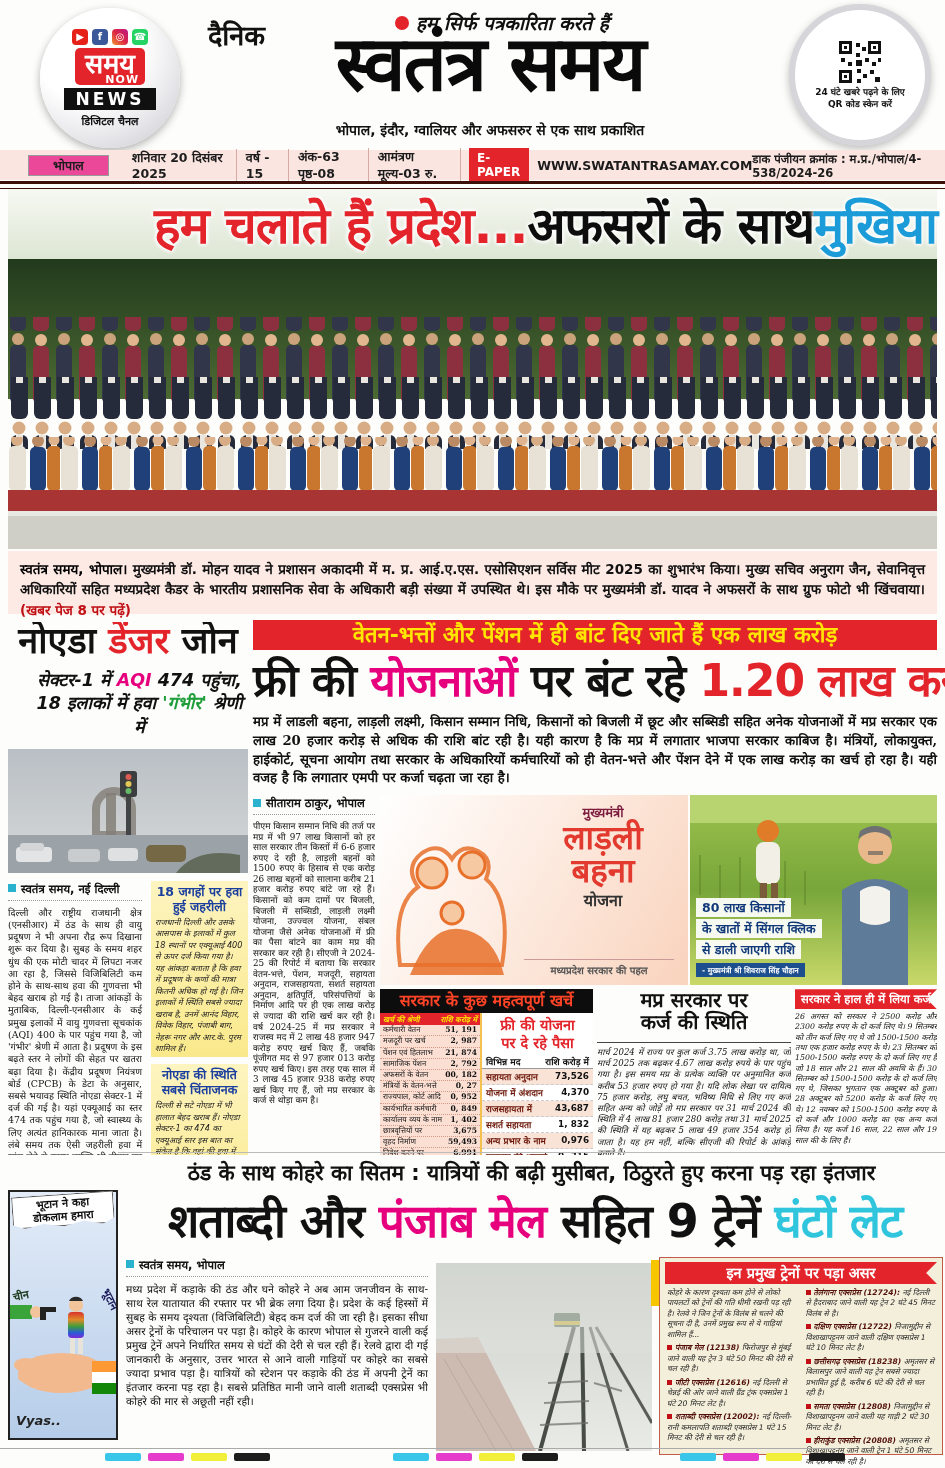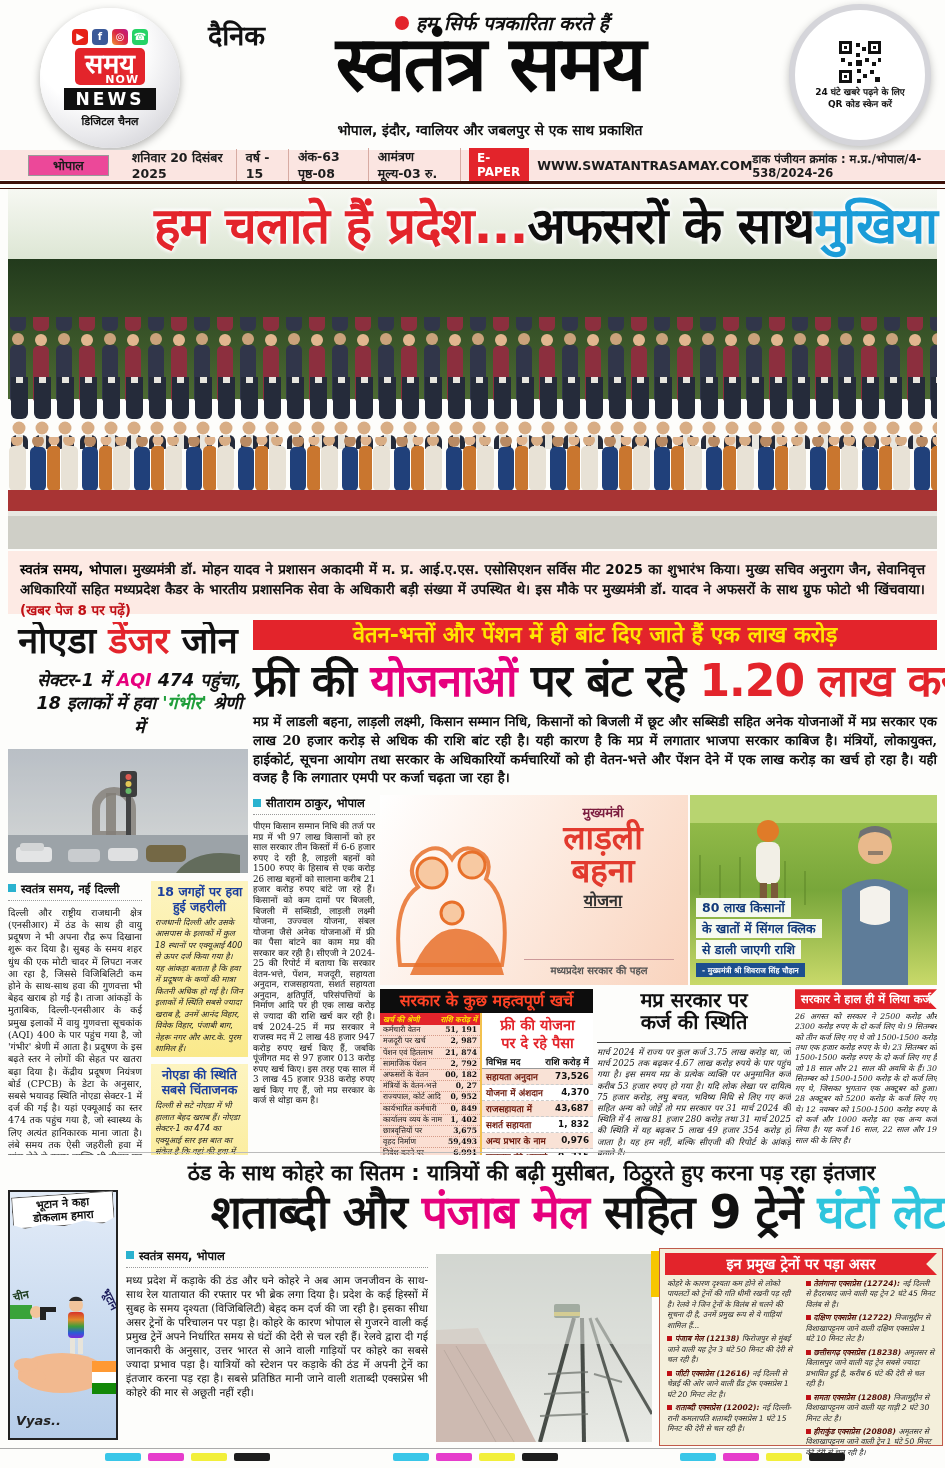--- a/index.html
+++ b/index.html
@@ -72,21 +72,21 @@
   .schemes-lead{font-size:13.2px;font-weight:600;line-height:1.42;text-align:justify;margin-top:4px;font-family:"DejaVu Serif",serif;}
   .schemes-grid{position:relative;margin-top:7px;height:360px;}
   .sch-article{position:absolute;left:0;top:0;width:122px;height:360px;overflow:hidden;}
   .sch-body{font-size:8.8px;line-height:1.2;text-align:justify;font-family:"DejaVu Serif",serif;}
   .ladli{position:absolute;left:127px;top:0;width:308px;height:190px;background:linear-gradient(120deg,#fff 0%,#fdeDe2 40%,#fbd9c8 100%);
     background:linear-gradient(120deg,#ffffff,#fdece2 45%,#f9d3bd);overflow:hidden;}
   .ladli-art{position:absolute;left:0;top:0;width:150px;height:190px;}
   .ladli-txt{position:absolute;right:10px;top:8px;width:150px;text-align:center;}
   .ladli-pre{font-size:13px;font-weight:900;color:#7c1d3f;}
   .ladli-main{font-size:33px;font-weight:900;color:#e23a2e;line-height:1.0;}
-  .ladli-post{font-size:16px;font-weight:900;color:#333;margin-top:2px;text-decoration:underline;}
+  .ladli-post{font-size:16px;font-weight:900;color:#333;margin-top:2px;}
   .ladli-foot{position:absolute;right:14px;bottom:8px;width:150px;text-align:center;font-size:10px;font-weight:bold;color:#555;
     border-top:1px solid #c99;padding-top:3px;}
   .farmer{position:absolute;left:437px;top:0;width:247px;height:190px;overflow:hidden;}
   .farmer-chips{position:absolute;left:6px;bottom:26px;display:flex;flex-direction:column;gap:2px;}
   .chip{background:rgba(255,255,255,.92);color:#123a7a;font-weight:900;font-size:12.5px;padding:1px 6px;align-self:flex-start;}
   .attrib{position:absolute;left:6px;bottom:8px;background:#1d4f8f;color:#fff;font-size:7.5px;font-weight:bold;padding:2px 6px;}
   .tables{position:absolute;left:127px;top:194px;width:213px;height:166px;overflow:hidden;}
   .tables-title{background:#0d0d0d;color:#ff4326;font-weight:900;font-size:16px;text-align:center;height:24px;line-height:24px;white-space:nowrap;}
   .tables-body{display:flex;}
   .exp-table{width:100px;background:#fbdfd3;}
@@ -103,21 +103,21 @@
   .debt{position:absolute;left:344px;top:194px;width:194px;height:166px;overflow:hidden;}
   .debt-title{font-size:20px;font-weight:900;text-align:center;line-height:1.1;border-bottom:1px solid #444;padding-bottom:9px;}
   .debt-body{font-size:8.6px;font-style:italic;line-height:1.3;text-align:justify;margin-top:4px;font-family:"DejaVu Serif",serif;}
   .loans{position:absolute;left:542px;top:194px;width:142px;height:166px;overflow:hidden;}
   .loans-ribbon{position:relative;background:#e3242b;color:#fff;font-weight:900;font-size:11.5px;text-align:center;height:20px;line-height:20px;
     clip-path:polygon(0 0,100% 0,93% 50%,100% 100%,0 100%);white-space:nowrap;}
   .loans-body{font-size:7.8px;font-style:italic;line-height:1.32;text-align:justify;margin-top:3px;font-family:"DejaVu Serif",serif;}
   
   .trains{position:absolute;left:118px;top:1152px;width:827px;height:310px;}
   .trains-strap{font-size:21px;font-weight:bold;text-align:center;border-top:1px solid #bbb;padding-top:5px;white-space:nowrap;}
-  .trains-head{font-size:46px;font-weight:900;text-align:right;line-height:1.15;margin-top:0;white-space:nowrap;letter-spacing:-1px;padding-left:7px;}
+  .trains-head{font-size:46px;font-weight:900;text-align:center;line-height:1.15;margin-top:9px;white-space:nowrap;letter-spacing:-1px;padding-left:7px;}
   .th2{color:#e6007d}.th4{color:#2fc5dd}
   .trains-row{position:relative;margin-top:9px;height:200px;}
   .trains-article{position:absolute;left:8px;top:0;width:302px;height:200px;overflow:hidden;}
   .trains-body{font-size:10.6px;line-height:1.32;text-align:justify;font-family:"DejaVu Serif",serif;}
   .trains-photo{position:absolute;left:318px;top:6px;width:216px;height:188px;}
   .affected{position:absolute;left:541px;top:0;width:284px;height:198px;background:#f4efdb;border:1px solid #c05a4a;box-sizing:border-box;}
   .aff-ribbon{background:#e3242b;color:#fff;font-weight:900;font-size:14.5px;text-align:center;height:22px;line-height:22px;margin:4px 5px 2px;
     clip-path:polygon(0 0,100% 0,96% 50%,100% 100%,0 100%);}
   .aff-tab{position:absolute;left:-9px;top:2px;width:8px;height:46px;background:#f7c600;}
   .aff-body{columns:2;column-gap:9px;padding:2px 7px 4px;font-size:7.6px;font-style:italic;line-height:1.38;color:#222;}
@@ -158,21 +158,21 @@
       </div>
       <div class="logo-news">NEWS</div>
       <div class="logo-sub">डिजिटल चैनल</div>
     </div>
     <div class="dainik">दैनिक</div>
     <div class="tagline-row">
       <span class="red-dot"></span>
       <span class="tagline">हम सिर्फ पत्रकारिता करते हैं</span>
     </div>
     <h1 class="paper-title">स्वतंत्र समय</h1>
-    <div class="publish-line">भोपाल, इंदौर, ग्वालियर और जबलपुर से एक साथ प्रकाशित</div>
+    <div class="publish-line">भोपाल, इंदौर, ग्वालियर और अफसरुर से एक साथ प्रकाशित</div>
     <div class="qr-badge">
       <svg width="46" height="46" viewBox="0 0 46 46">
         <rect width="46" height="46" fill="#fff"></rect>
         <g fill="#111">
           <rect x="2" y="2" width="13" height="13"></rect>
             <rect x="31" y="2" width="13" height="13"></rect>
             <rect x="2" y="31" width="13" height="13"></rect>
           <rect x="5" y="5" width="7" height="7" fill="#fff"></rect>
             <rect x="34" y="5" width="7" height="7" fill="#fff"></rect>
             <rect x="5" y="34" width="7" height="7" fill="#fff"></rect>

